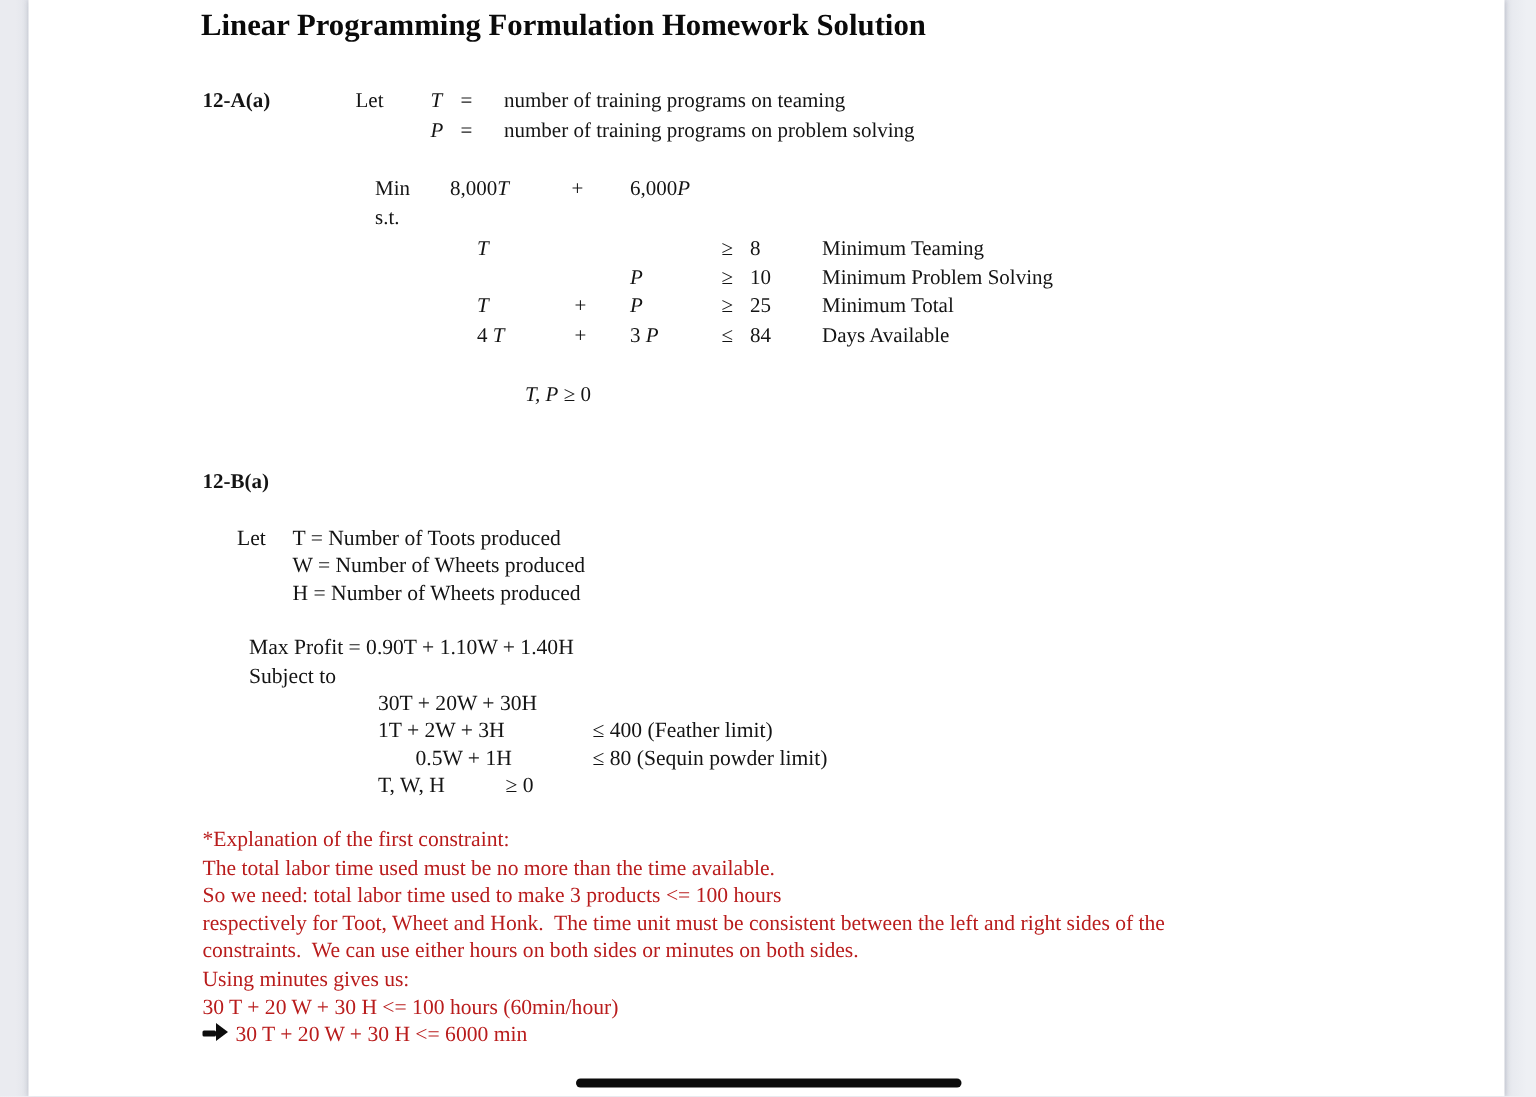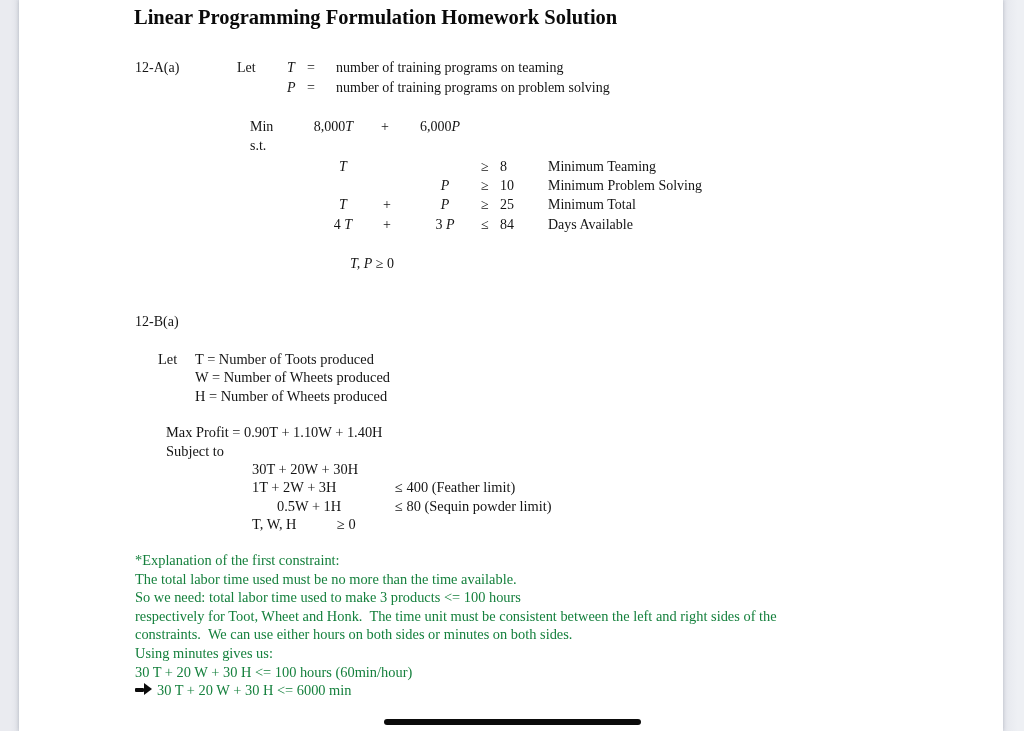--- a/index.html
+++ b/index.html
@@ -6,25 +6,25 @@
   .canvas{position:relative;width:1024px;height:731px;overflow:hidden;
           font-family:"Liberation Serif","DejaVu Serif",serif;color:#141414;background:#eaecf1;}
   .strip{position:absolute;top:0;height:100%;}
   .strip-left{left:0;width:19px;background:linear-gradient(to right,#eaebf0 55%,#e2e4ea 100%);}
   .strip-right{right:0;width:21px;background:linear-gradient(to left,#eef0f4 30%,#e5e7ed 100%);}
   .page{position:absolute;left:19px;top:0;width:984px;height:731px;background:#ffffff;
         box-shadow:0 0 4px rgba(100,105,125,.4);}
   .content{position:absolute;left:0;top:0;width:1024px;height:731px;}
   .abs{position:absolute;font-size:14px;line-height:19px;white-space:pre;}
   .fs{font-size:14.4px;}
-  .bold{font-weight:normal;}
+  .bold{font-weight:bold;}
   .it{font-style:italic;}
-  .ra{text-align:center;}
+  .ra{text-align:left;}
   .title{position:absolute;left:134px;top:6px;font-size:20.5px;font-weight:bold;white-space:pre;color:#0a0a0a;}
-  .exp{position:absolute;left:135px;top:551px;font-size:14.4px;line-height:18.6px;color:#15803d;}
+  .exp{position:absolute;left:135px;top:551px;font-size:14.4px;line-height:18.6px;color:#b91c1c;}
   .exp .line{white-space:pre;}
   .bar{position:absolute;left:384px;top:719px;width:257px;height:6px;background:#0b0b0b;border-radius:3px;}
   .arrow-icon{display:inline-block;width:17px;height:13px;position:relative;margin-right:5px;vertical-align:-1px;}
   .arrow-icon::before{content:"";position:absolute;left:0;top:4.5px;width:9px;height:4.5px;background:#0c0c0c;border-radius:1px;}
   .arrow-icon::after{content:"";position:absolute;left:9px;top:0;width:0;height:0;
                      border-left:8px solid #0c0c0c;border-top:6.5px solid transparent;border-bottom:6.5px solid transparent;}
 </style>
 </head>
 <body>
 

